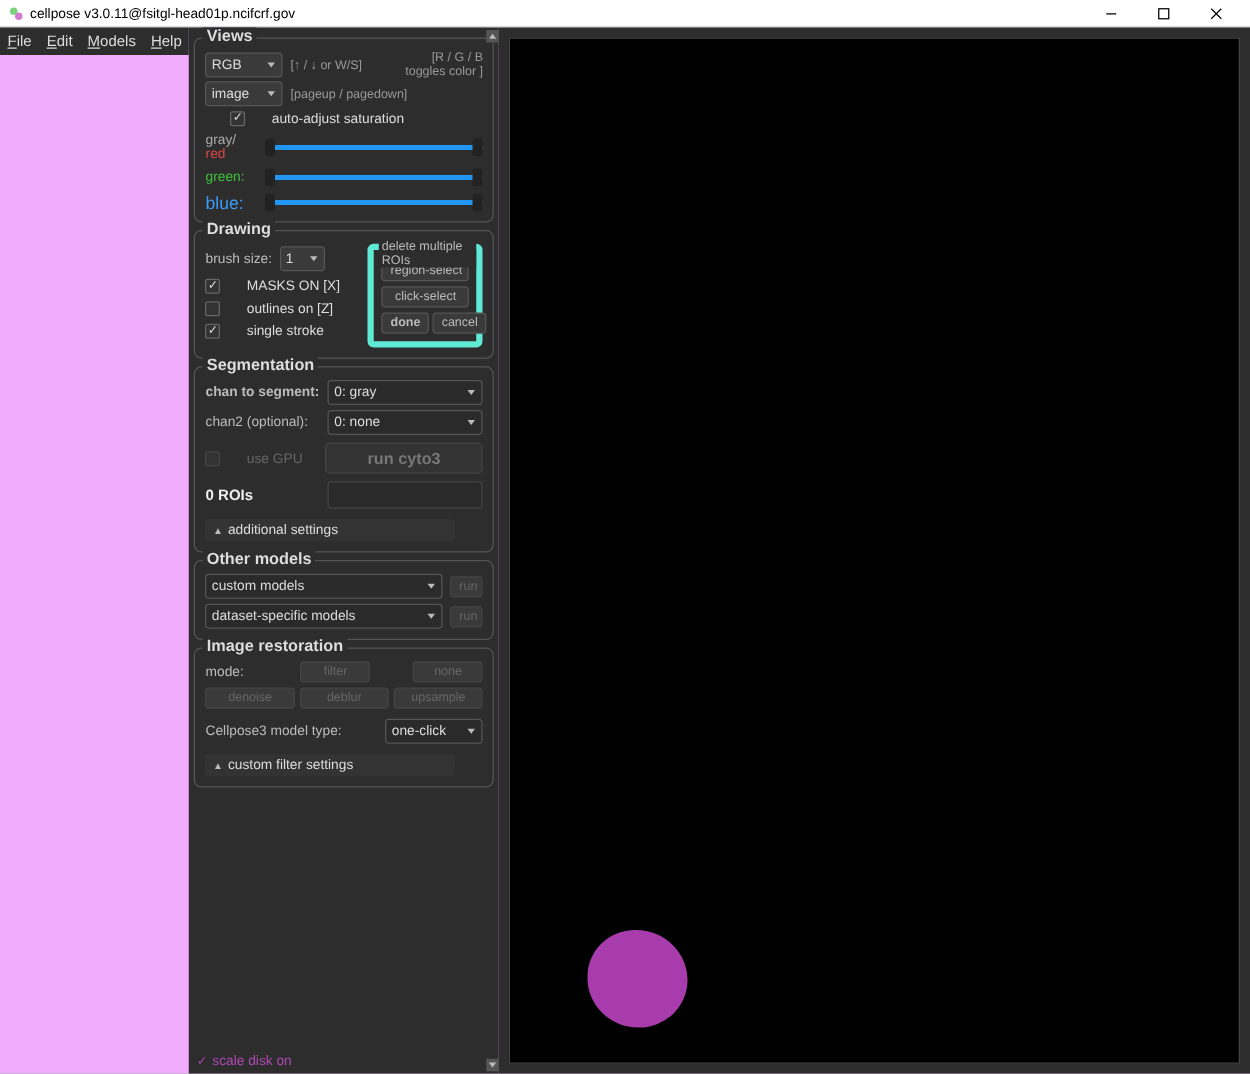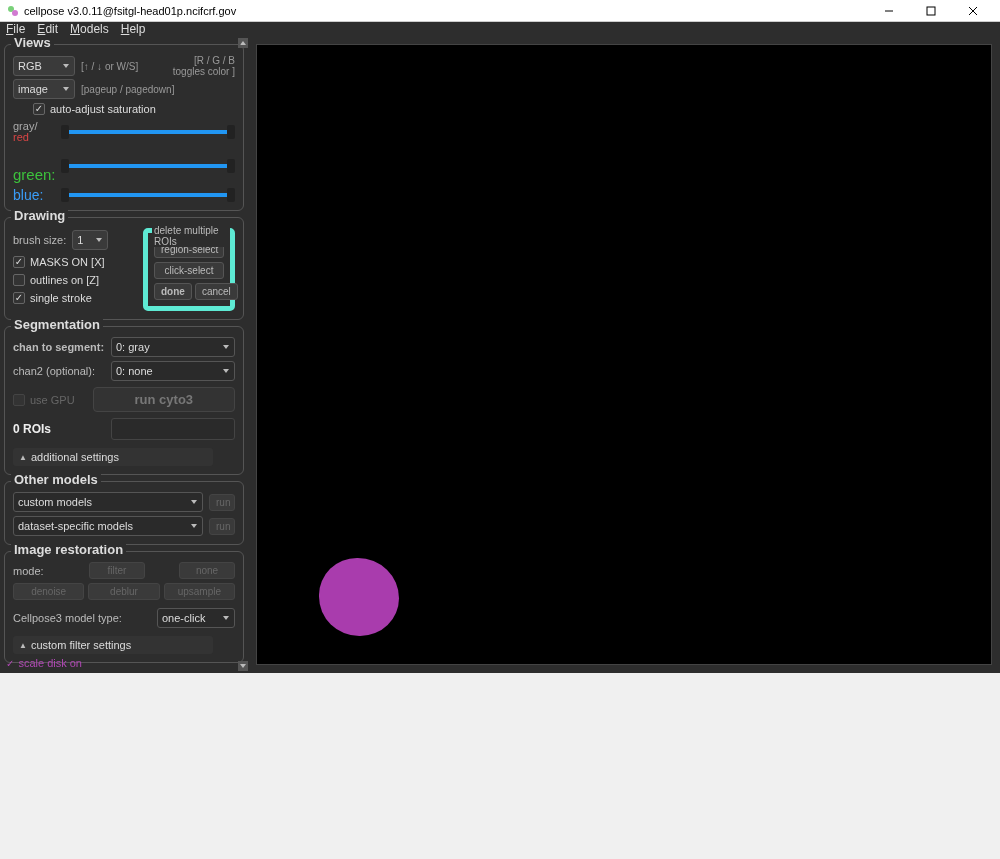--- a/index.html
+++ b/index.html
@@ -8,21 +8,21 @@
   
   .titlebar { height: 22px; background: #fff; display: flex; align-items: center; padding: 0 6px; border-bottom: 1px solid #ccc; }
   .titlebar-icon { width: 14px; height: 14px; margin-right: 4px; }
   .titlebar-icon svg { width: 14px; height: 14px; }
   .titlebar-title { font-size: 11px; color: #000; flex: 1; }
   .titlebar-btns { display: flex; }
   .titlebar-btn { width: 42px; height: 22px; display: flex; align-items: center; justify-content: center; }
   .titlebar-btn svg { width: 10px; height: 10px; stroke: #000; stroke-width: 1; fill: none; }
 
   
-  .window { width: 1000px; height: 605px; background: #fde047; display: flex; flex-direction: column; }
+  .window { width: 1000px; height: 837px; background: #f0abfc; display: flex; }
 
   .menubar { height: 22px; display: flex; align-items: center; padding: 0 6px; gap: 12px; background: #2d2d2d; }
   .menubar span { color: #ddd; font-size: 12px; }
   .menubar span u { text-decoration: underline; }
 
   .content { flex: 1; display: flex; }
 
   .sidebar { width: 248px; background: #2d2d2d; display: flex; flex-direction: column; padding: 2px 4px 4px 4px; gap: 6px; overflow: hidden; position: relative; }
 
   .vscroll-handle { position: absolute; right: 0; top: 2px; width: 10px; height: 10px; background: #555; display: flex; align-items:center; justify-content:center; }
@@ -36,21 +36,21 @@
 
   .row { display: flex; align-items: center; gap: 6px; margin-top: 2px; }
   .label { color: #bbb; font-size: 11px; }
   .label-sm { color: #999; font-size: 10px; }
   .label-white { color: #eee; font-size: 12px; font-weight: bold; }
 
   .select { background: #3a3a3a; border: 1px solid #555; color: #ddd; font-size: 11px; height: 20px; display:flex; align-items:center; padding: 0 4px; border-radius: 3px; position: relative; }
   .select::after { content: ""; position: absolute; right: 5px; width:0; height:0; border-left:3px solid transparent; border-right:3px solid transparent; border-top:4px solid #bbb; }
   .select.dark { background: #2a2a2a; }
 
-  .checkbox { display:flex; align-items:flex-end; gap: 5px; }
+  .checkbox { display:flex; align-items:flex-end; gap: 21px; }
   .checkbox-box { width: 12px; height: 12px; border: 1px solid #666; background: #333; display:flex; align-items:center; justify-content:center; border-radius: 2px;}
   .checkbox-box.checked::before { content: "✓"; color: #ddd; font-size: 10px; line-height: 1; }
   .checkbox-label { color: #ddd; font-size: 11px; }
   .checkbox.disabled .checkbox-label { color: #666; }
   .checkbox.disabled .checkbox-box { border-color: #444; }
 
   .slider { flex:1; height: 14px; display:flex; align-items:center; position:relative; }
   .slider-track { height: 4px; background: #2196f3; width: 100%; border-radius: 2px; }
   .slider-h1 { position:absolute; left: 0; width: 8px; height: 14px; background: #222; border-radius: 2px; }
   .slider-h2 { position:absolute; right: 0; width: 8px; height: 14px; background: #222; border-radius: 2px; }
@@ -71,21 +71,21 @@
 
   .canvas-area { flex:1; background:#2d2d2d; padding: 8px; }
   .canvas { width:100%; height:100%; background:#000; border:1px solid #444; position:relative; }
   .blob { position:absolute; width:80px; height:78px; background:#a93cad; border-radius:48% 52% 49% 51%; left:62px; bottom:28px; }
 
   .scale-disk { color: #b048b4; font-size: 11px; display:flex; align-items:center; gap:4px; position:absolute; bottom:4px; left:6px;}
   .scale-disk::before { content:"✓"; font-size:10px; }
 
   .color-gray { color:#aaa; font-size:11px; line-height: 1; }
   .color-red { color:#d94545; font-size:11px; line-height: 1; }
-  .color-green { color:#3cc13c; font-size:15px; line-height: 1; margin-top: 18px;}
+  .color-green { color:#3cc13c; font-size:11px; line-height: 1;}
   .color-blue { color:#3a9cf7; font-size:14px; line-height: 1;}
   .stack-label { display:flex; flex-direction:column; width: 42px; }
 
   .spacer { flex: 1; }
 </style>
 </head>
 <body>
 
 <div class="titlebar">
   <span class="titlebar-icon">

